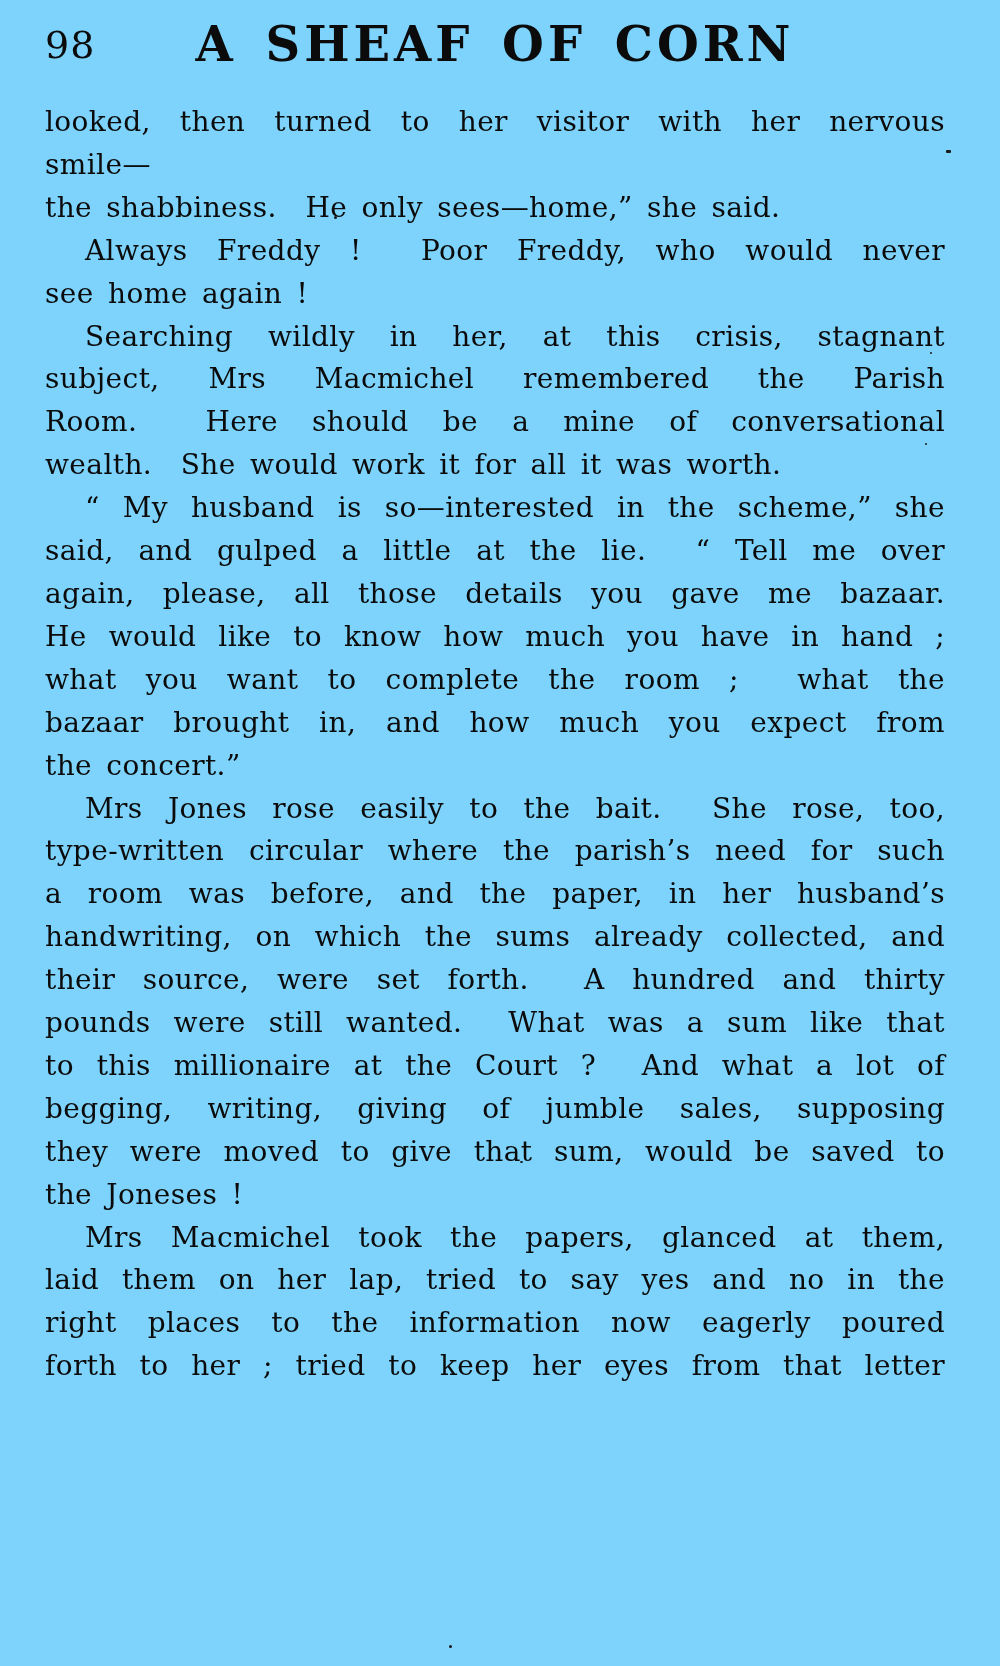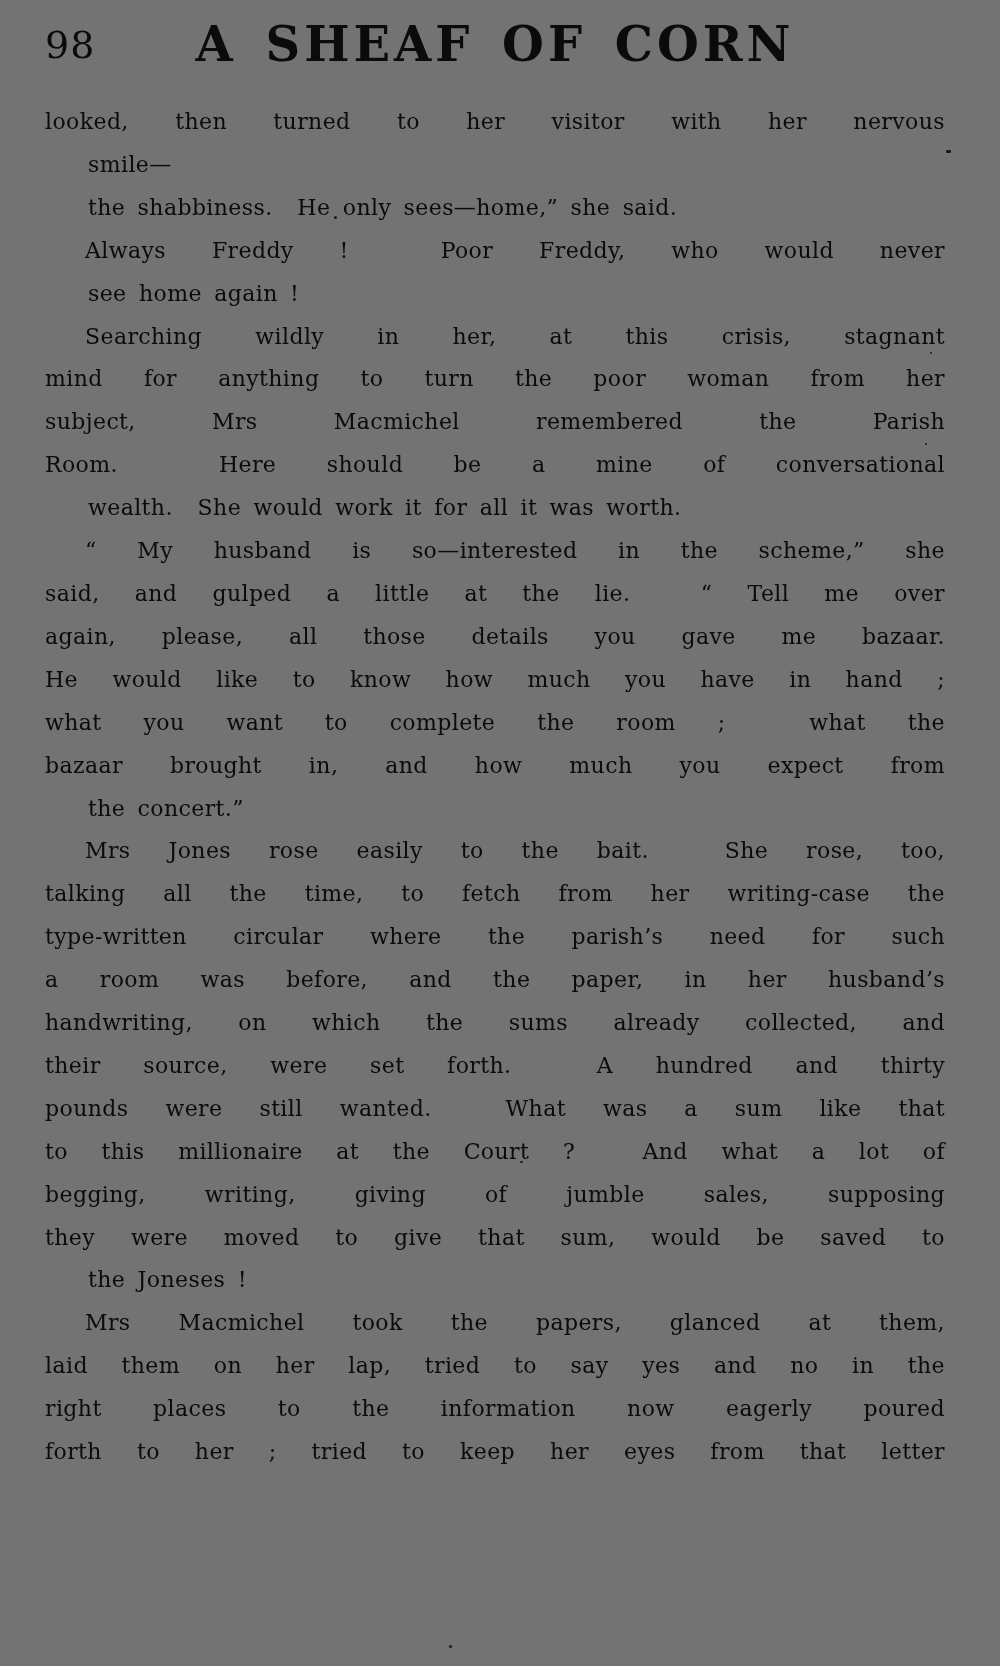--- a/index.html
+++ b/index.html
@@ -4,21 +4,21 @@
 <style>
   html, body {
     margin: 0;
     padding: 0;
     background: #ffffff;
   }
   .page {
     position: relative;
     width: 1000px;
     height: 1666px;
-    background: #737373;
+    background: #7dd3fc;
     color: #0b0b0b;
     font-family: "DejaVu Serif", "Liberation Serif", serif;
     overflow: hidden;
   }
   .header-row {
     position: absolute;
     top: 20px;
     left: 45px;
     width: 900px;
     height: 48px;
@@ -38,35 +38,34 @@
     font-weight: 700;
     letter-spacing: 4px;
     word-spacing: 8px;
     white-space: nowrap;
   }
   .page-body {
     position: absolute;
     top: 101px;
     left: 45px;
     width: 900px;
-    font-size: 22px;
+    font-size: 28px;
     line-height: 42.9px;
     letter-spacing: 0.4px;
   }
   .line {
     width: 100%;
   }
   .line.just {
     text-align: justify;
     text-align-last: justify;
   }
   .line.nojust {
     text-align: left;
     word-spacing: 5px;
-    margin-left: 43px;
   }
   .line.indent {
     text-indent: 40px;
   }
   .speck {
     position: absolute;
     background: #1a1a1a;
     border-radius: 50%;
   }
   .speck.s1 { left: 946px; top: 150px; width: 5px; height: 3px; border-radius: 1px; }
@@ -86,33 +85,31 @@
     <div class="page-title">A SHEAF OF CORN</div>
   </div>
 
   <div class="page-body">
       <div class="line just">looked, then turned to her visitor with her nervous</div>
       <div class="line nojust">smile—</div>
       <div class="line nojust">the shabbiness.&nbsp; He only sees—home,” she said.</div>
       <div class="line just indent">Always Freddy !&nbsp; Poor Freddy, who would never</div>
       <div class="line nojust">see home again !</div>
       <div class="line just indent">Searching wildly in her, at this crisis, stagnant</div>
-      <div class="line just">mind for anything to turn the poor woman from her</div>
       <div class="line just">subject, Mrs Macmichel remembered the Parish</div>
       <div class="line just">Room.&nbsp; Here should be a mine of conversational</div>
       <div class="line nojust">wealth.&nbsp; She would work it for all it was worth.</div>
       <div class="line just indent">“ My husband is so—interested in the scheme,” she</div>
       <div class="line just">said, and gulped a little at the lie.&nbsp; “ Tell me over</div>
       <div class="line just">again, please, all those details you gave me bazaar.</div>
       <div class="line just">He would like to know how much you have in hand ;</div>
       <div class="line just">what you want to complete the room ;&nbsp; what the</div>
       <div class="line just">bazaar brought in, and how much you expect from</div>
       <div class="line nojust">the concert.”</div>
       <div class="line just indent">Mrs Jones rose easily to the bait.&nbsp; She rose, too,</div>
-      <div class="line just">talking all the time, to fetch from her writing-case the</div>
       <div class="line just">type-written circular where the parish’s need for such</div>
       <div class="line just">a room was before, and the paper, in her husband’s</div>
       <div class="line just">handwriting, on which the sums already collected, and</div>
       <div class="line just">their source, were set forth.&nbsp; A hundred and thirty</div>
       <div class="line just">pounds were still wanted.&nbsp; What was a sum like that</div>
       <div class="line just">to this millionaire at the Court ?&nbsp; And what a lot of</div>
       <div class="line just">begging, writing, giving of jumble sales, supposing</div>
       <div class="line just">they were moved to give that sum, would be saved to</div>
       <div class="line nojust">the Joneses !</div>
       <div class="line just indent">Mrs Macmichel took the papers, glanced at them,</div>

